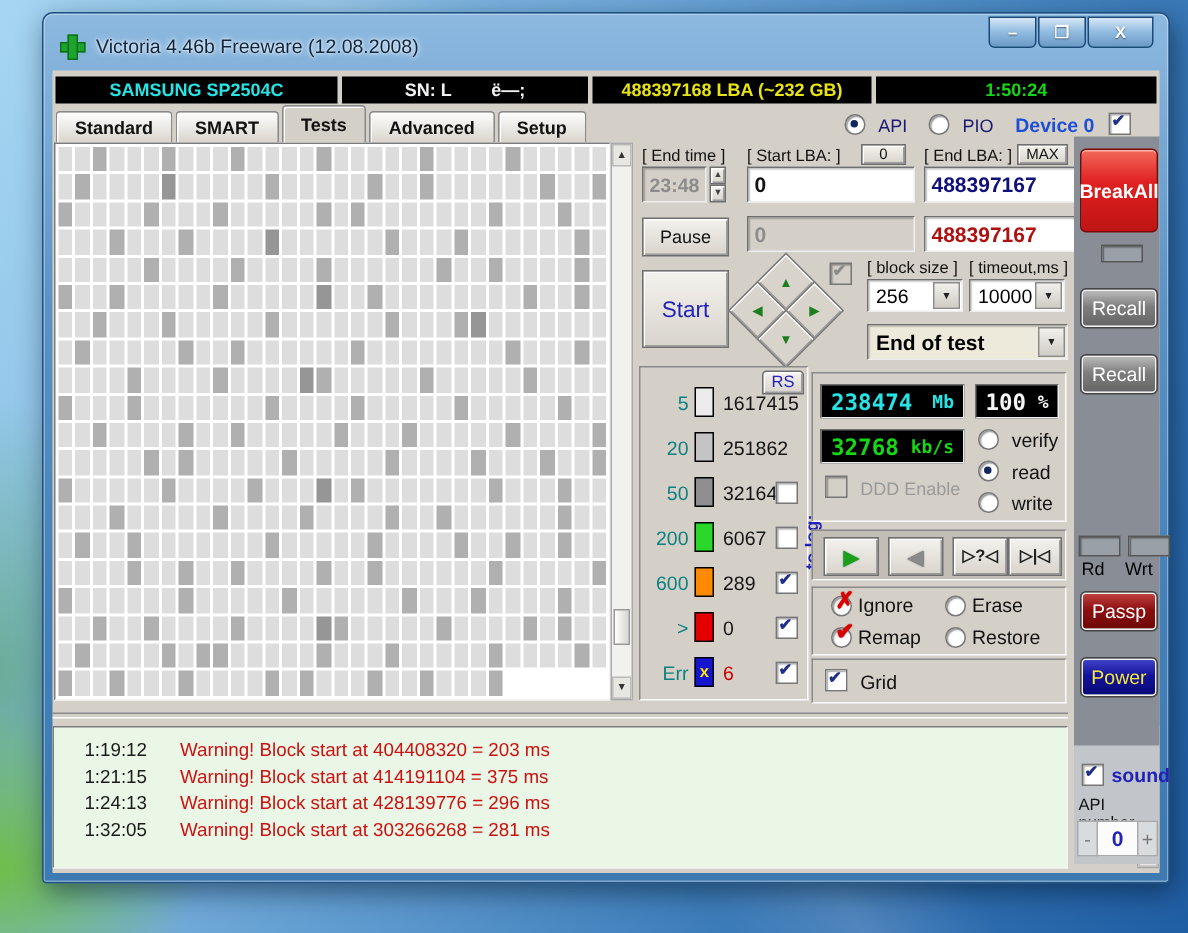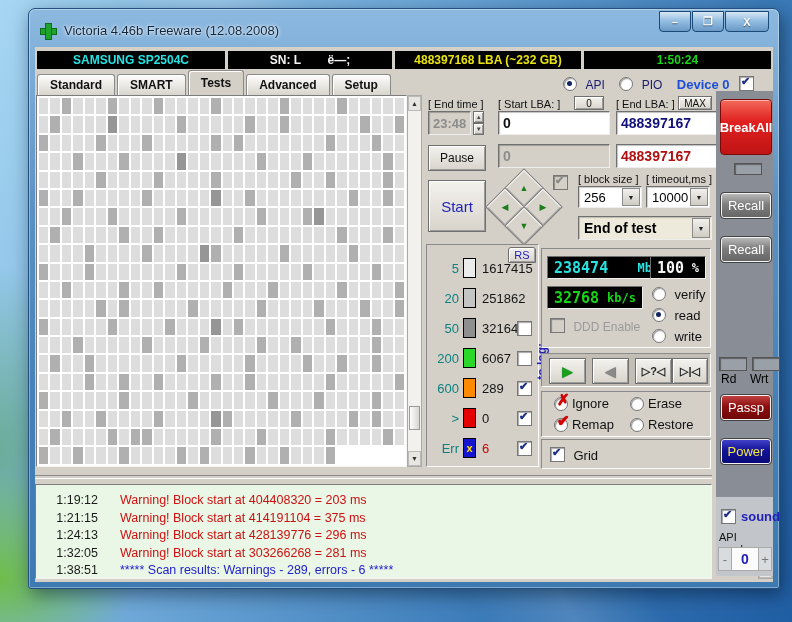--- a/index.html
+++ b/index.html
@@ -962,21 +962,21 @@
           <div class="lrow">
             <span class="llabel">Err</span>
             <span class="lsq" style="background: rgb(21, 21, 208);">x</span>
             <span class="lcount" style="color: rgb(204, 0, 0);">6</span>
             <span class="checkbox checked"></span>
           </div>
         </div>
     </div>
 
     <div class="sunkpanel" style="left:506px;top:201px;width:170px;height:100px;">
-      <div class="lcd" style="left:5px;top:7px;width:112px;height:23px;color:#27e3e3;">
+      <div class="lcd" style="left:5px;top:7px;width:96px;height:23px;color:#27e3e3;">
         <span>238474</span>
           <span class="unit">Mb</span>
       </div>
       <div class="lcd" style="left:108px;top:7px;width:56px;height:23px;color:#f5f5f5;">
         <span>100</span>
           <span class="unit">%</span>
       </div>
       <div class="lcd" style="left:5px;top:37px;width:96px;height:23px;color:#17d517;">
         <span>32768</span>
           <span class="unit">kb/s</span>
@@ -1057,24 +1057,20 @@
             <span class="lmsg warning">Warning! Block start at 414191104 = 375 ms</span>
           </div>
           <div class="logline">
             <span class="ltime">1:24:13</span>
             <span class="lmsg warning">Warning! Block start at 428139776 = 296 ms</span>
           </div>
           <div class="logline">
             <span class="ltime">1:32:05</span>
             <span class="lmsg warning">Warning! Block start at 303266268 = 281 ms</span>
           </div>
-          <div class="logline">
-            <span class="ltime">1:38:51</span>
-            <span class="lmsg result">***** Scan results: Warnings - 289, errors - 6 *****</span>
-          </div>
         </div>
     </div>
     <div class="vscroll logscroll">
       <div class="sarrow up">▲</div>
       <div class="thumb"></div>
       <div class="sarrow down">▼</div>
     </div>
 
     <div class="sidecol">
       <div class="subpanel"></div>

